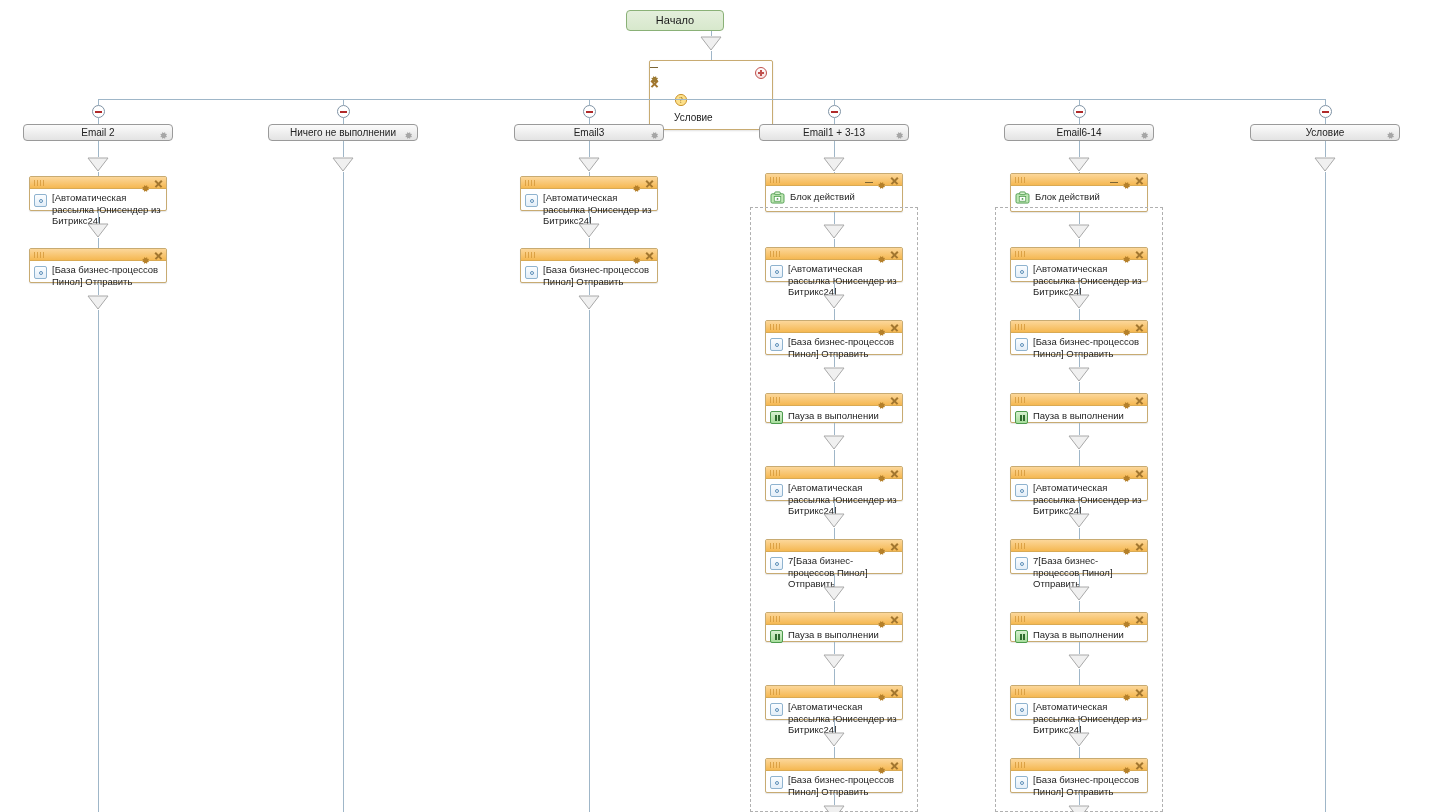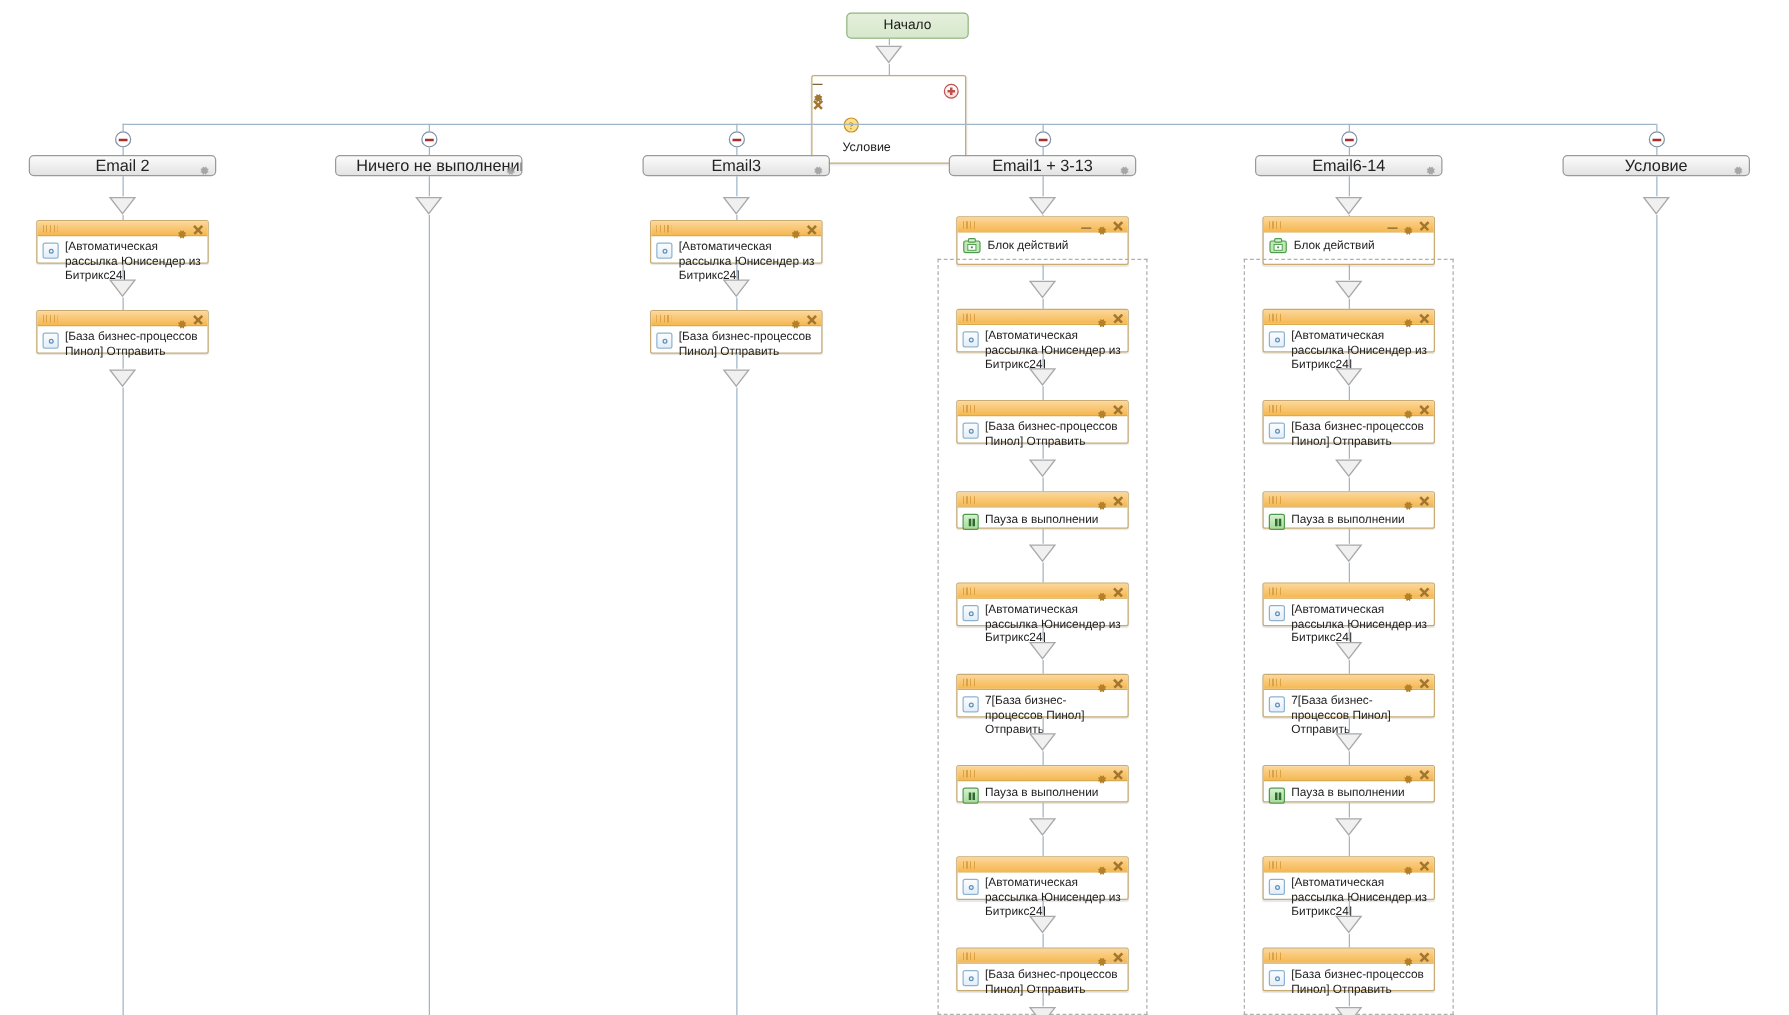--- a/index.html
+++ b/index.html
@@ -33,21 +33,21 @@
   .collapse-btn::after{
     content:"";position:absolute;left:2px;top:5px;width:7px;height:2px;
     background:#b02a2a;
   }
 
   
   .branch-head{
     position:absolute;box-sizing:border-box;height:17px;
     background:linear-gradient(#fbfbfb,#e3e3e3);
     border:1px solid #9a9a9a;border-radius:4px;
-    font-size:13px;color:#222;line-height:15px;text-align:center;
+    font-size:10px;color:#222;line-height:15px;text-align:center;
     white-space:nowrap;overflow:hidden;
   }
   .branch-head .lbl{display:block;padding:0 16px;}
   .gear-s{
     position:absolute;right:4px;top:4px;width:9px;height:9px;opacity:.85;
   }
 
   
   .node{
     position:absolute;box-sizing:border-box;
@@ -128,21 +128,21 @@
   
   .dashgroup{
     position:absolute;box-sizing:border-box;
     border:1px dashed #b0b0b0;background:transparent;
   }
 </style>
 </head>
 <body>
 
 <div id="canvas">
-    <div class="start-node" style="left: 677px; top: 10px; width: 98px;">Начало</div>
+    <div class="start-node" style="left: 626px; top: 10px; width: 98px;">Начало</div>
     <div class="vline" style="left: 711px; top: 31px; height: 5px;"></div>
     <div class="arrow" style="left: 700px; top: 36px;">
       <svg width="22" height="15" viewBox="0 0 22 15">
         <polygon points="1,1 21,1 11,14" fill="#f0f0f0" stroke="#a9a9a9" stroke-width="1"></polygon>
       </svg>
     </div>
     <div class="vline" style="left: 711px; top: 51px; height: 9px;"></div>
     <div class="cond-node" style="left: 649px; top: 60px; width: 124px;">
       <div class="hdr">
         <div class="grip"></div>

